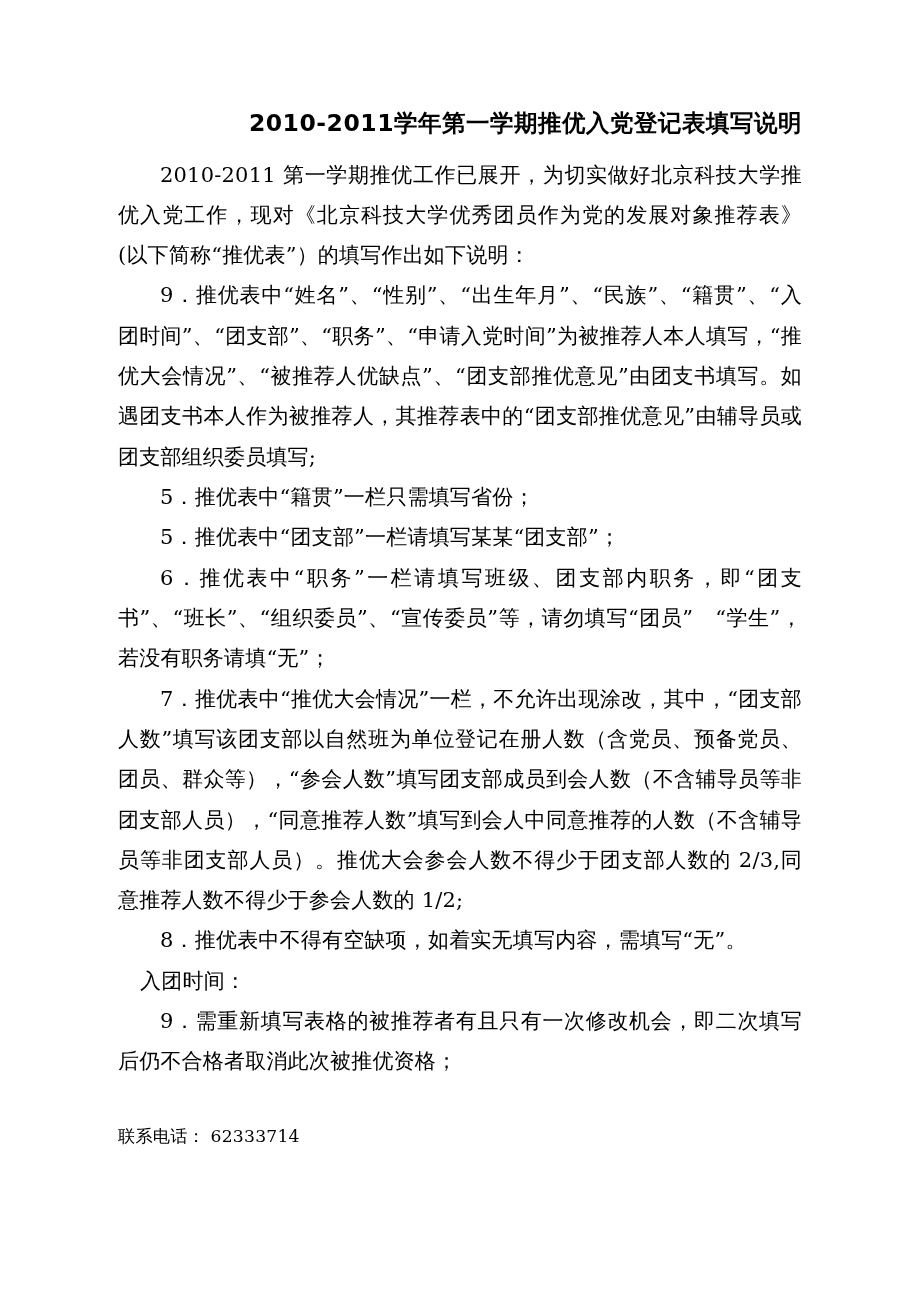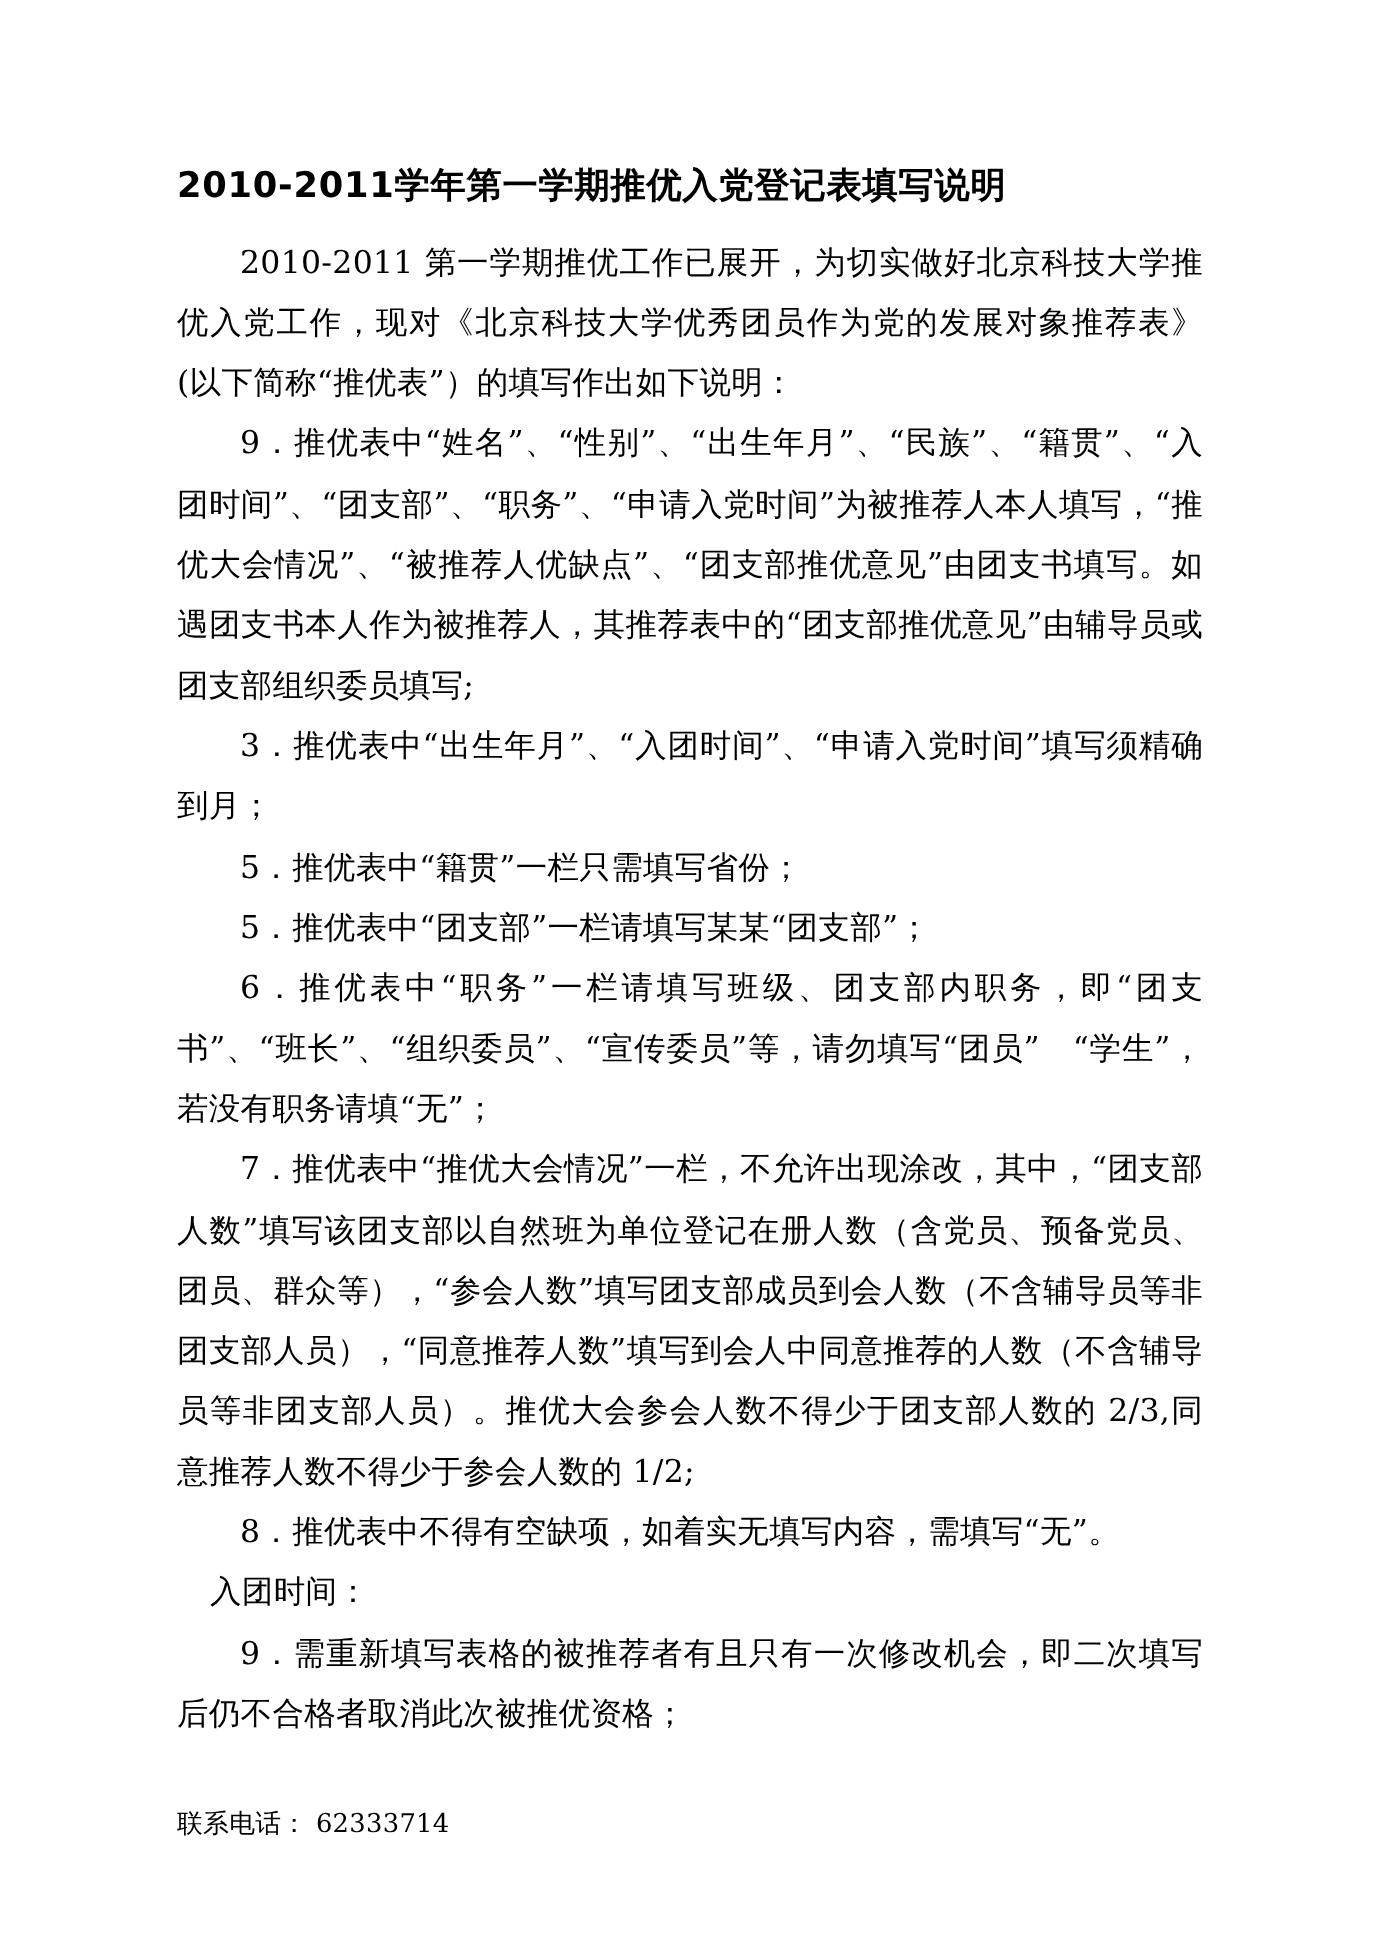--- a/index.html
+++ b/index.html
@@ -14,21 +14,21 @@
     color: #000000;
   }
   .page {
     position: relative;
     width: 920px;
     height: 1302px;
     box-sizing: border-box;
     padding: 108px 118px 40px 118px;
   }
   .doc-title {
-    text-align: left;
+    text-align: right;
     font-family: "DejaVu Sans", "Liberation Sans", sans-serif;
     font-weight: bold;
     font-size: 23.5px;
     letter-spacing: 0.5px;
     margin: 0 0 16px 0;
     line-height: 1.3;
   }
   p.para {
     margin: 0;
     font-size: 21px;
@@ -52,21 +52,20 @@
 </head>
 <body>
 
 <div class="page">
 
   <h1 class="doc-title">2010-2011学年第一学期推优入党登记表填写说明</h1>
 
   <p class="para">2010-2011 第一学期推优工作已展开，为切实做好北京科技大学推优入党工作，现对《北京科技大学优秀团员作为党的发展对象推荐表》(以下简称“推优表”）的填写作出如下说明：</p>
 
   <p class="para">9．推优表中“姓名”、“性别”、“出生年月”、“民族”、“籍贯”、“入团时间”、“团支部”、“职务”、“申请入党时间”为被推荐人本人填写，“推优大会情况”、“被推荐人优缺点”、“团支部推优意见”由团支书填写。如遇团支书本人作为被推荐人，其推荐表中的“团支部推优意见”由辅导员或团支部组织委员填写;</p>
-  <p class="para">3．推优表中“出生年月”、“入团时间”、“申请入党时间”填写须精确到月；</p>
   <p class="para">5．推优表中“籍贯”一栏只需填写省份；</p>
   <p class="para">5．推优表中“团支部”一栏请填写某某“团支部”；</p>
   <p class="para">6．推优表中“职务”一栏请填写班级、团支部内职务，即“团支书”、“班长”、“组织委员”、“宣传委员”等，请勿填写“团员”　“学生”，若没有职务请填“无”；</p>
   <p class="para">7．推优表中“推优大会情况”一栏，不允许出现涂改，其中，“团支部人数”填写该团支部以自然班为单位登记在册人数（含党员、预备党员、团员、群众等），“参会人数”填写团支部成员到会人数（不含辅导员等非团支部人员），“同意推荐人数”填写到会人中同意推荐的人数（不含辅导员等非团支部人员）。推优大会参会人数不得少于团支部人数的 2/3,同意推荐人数不得少于参会人数的 1/2;</p>
   <p class="para">8．推优表中不得有空缺项，如着实无填写内容，需填写“无”。</p>
 
   <p class="para subhead">入团时间：</p>
 
   <p class="para">9．需重新填写表格的被推荐者有且只有一次修改机会，即二次填写后仍不合格者取消此次被推优资格；</p>
 

